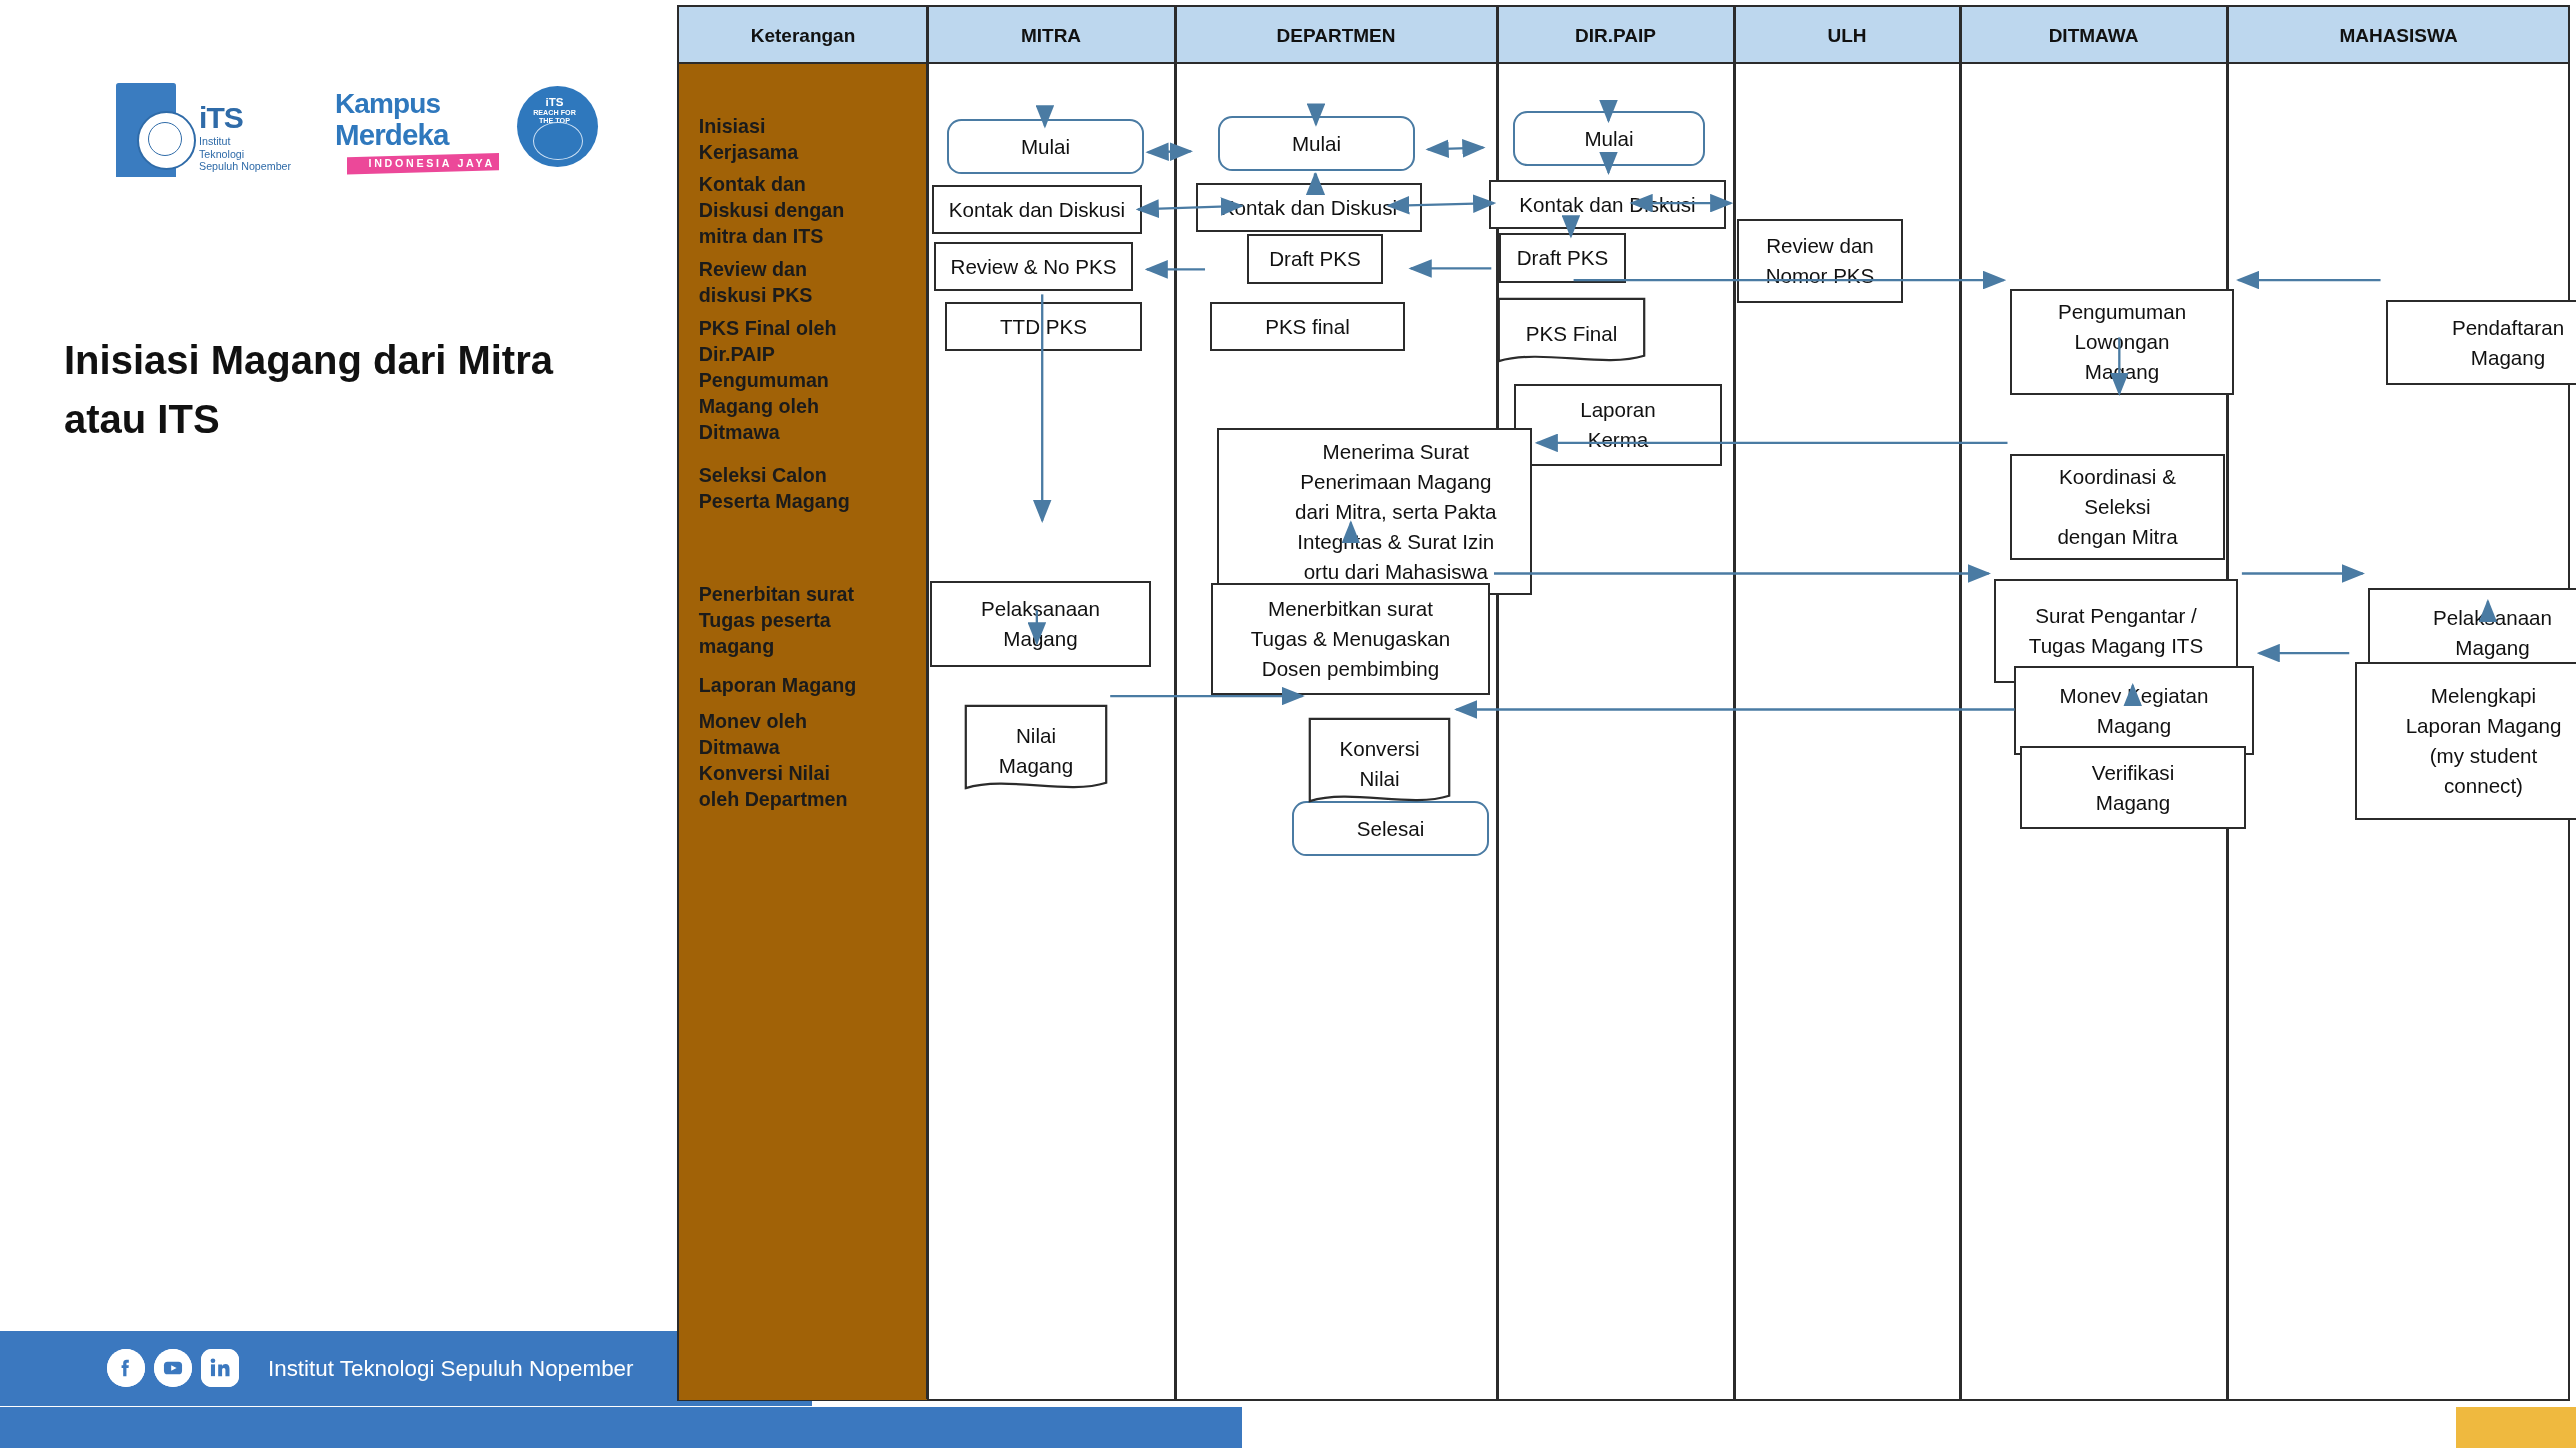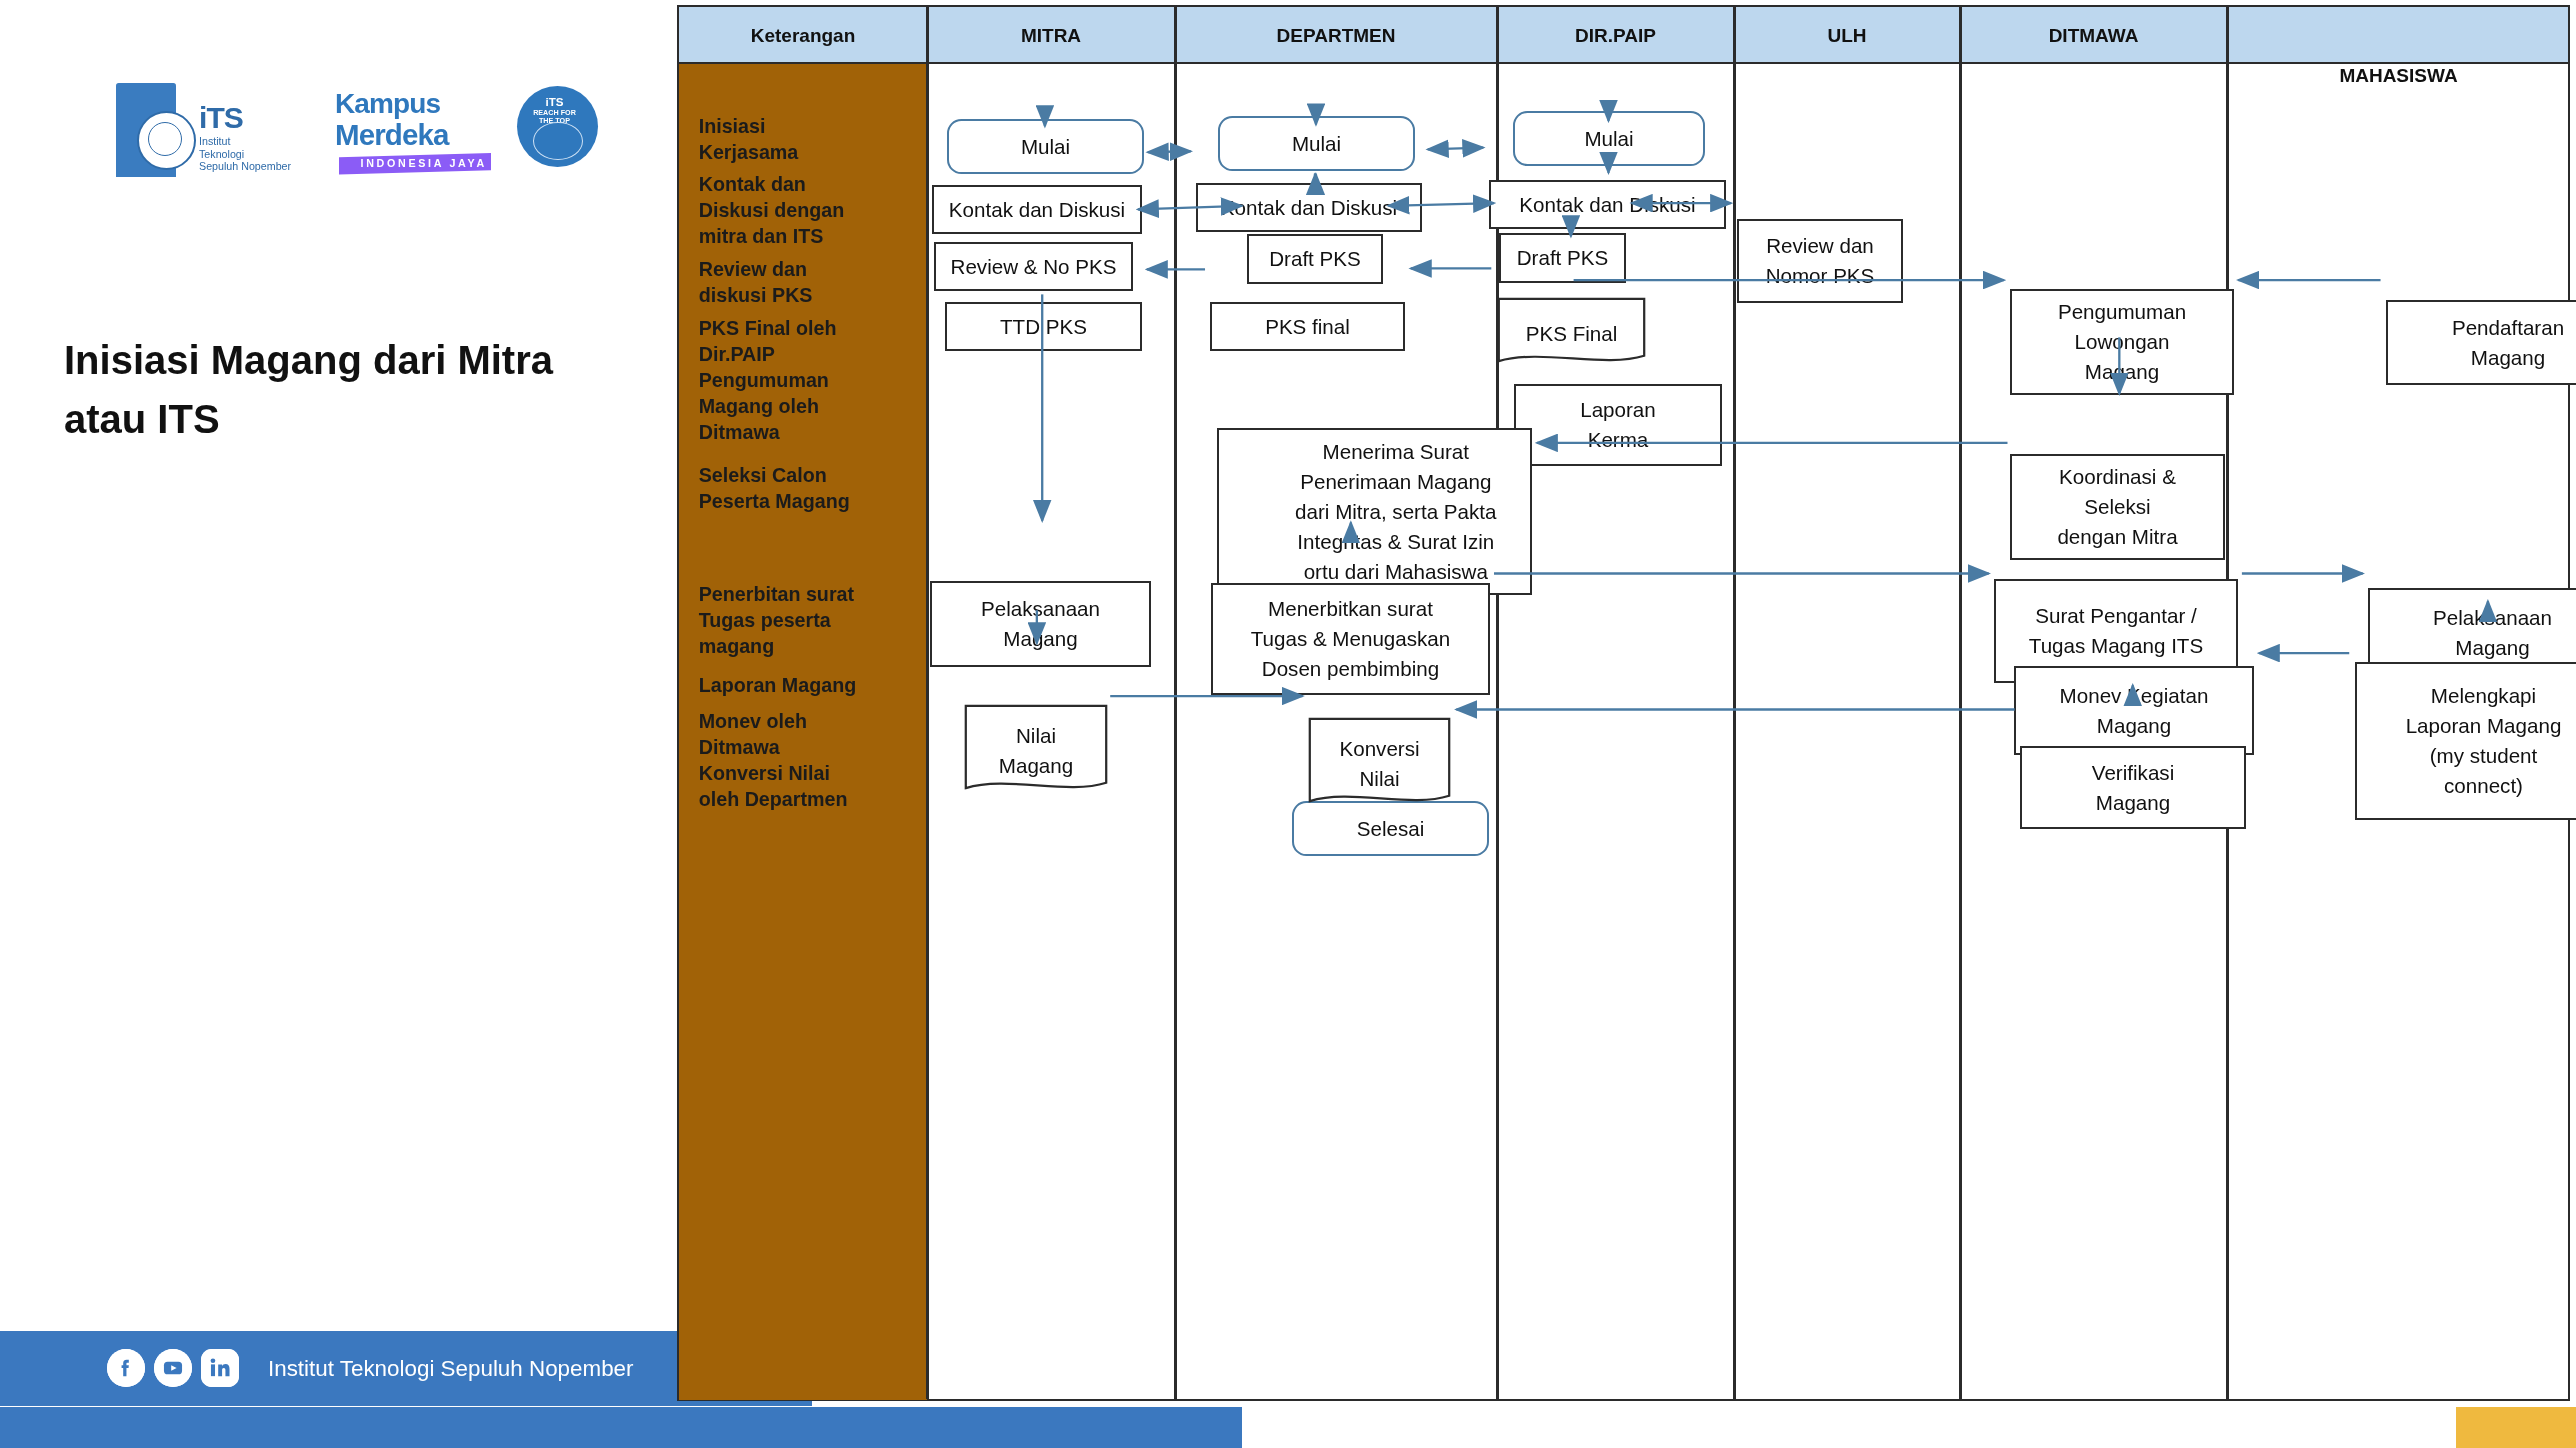--- a/index.html
+++ b/index.html
@@ -24,21 +24,21 @@
         color:#2f6ba8;letter-spacing:-0.9px;}
   #logo-its .its-sub{position:absolute;left:92px;top:54px;font-size:10.7px;line-height:12.5px;
         color:#2f6ba8;}
 
   
   #logo-km{left:228px;width:157px;height:98px;}
   #logo-km .km-l1{position:absolute;left:0;top:7.2px;font-size:28px;font-weight:700;color:#2f78bd;
         letter-spacing:-0.9px;}
   #logo-km .km-l2{position:absolute;left:0;top:37px;font-size:29.5px;font-weight:700;color:#2f78bd;
         letter-spacing:-0.9px;}
-  #logo-km .km-rib{position:absolute;left:4px;top:72px;width:152px;height:21.5px;background:#8b5cf6;
+  #logo-km .km-rib{position:absolute;left:12px;top:72px;width:152px;height:21.5px;background:#ec4899;
         clip-path:polygon(0 20%,100% 0,100% 80%,0 100%);}
   #logo-km .km-rib span{position:absolute;left:21.5px;top:3.6px;font-size:10.7px;font-weight:700;
         color:#fff;letter-spacing:2.7px;}
 
   
   #logo-rt{left:403px;width:89px;height:98px;}
   #logo-rt .rt-circle{position:absolute;left:7.2px;top:4.5px;width:81px;height:81px;border-radius:50%;
         background:#2f78bd;}
   #logo-rt .rt-its{position:absolute;left:0;right:0;top:14.3px;text-align:center;font-size:11.6px;
         font-weight:700;color:#fff;}
@@ -160,21 +160,21 @@
       <div class="ket-item" style="top: 644px;">Monev oleh<br>Ditmawa</div>
       <div class="ket-item" style="top: 696px;">Konversi Nilai<br>oleh Departmen</div>
     </div>
   <div id="header-row">
       <div class="hcell" style="left: 0px; width: 248px;">Keterangan</div>
       <div class="hcell" style="left: 248px; width: 248px;">MITRA</div>
       <div class="hcell" style="left: 496px; width: 322px;">DEPARTMEN</div>
       <div class="hcell" style="left: 818px; width: 237px;">DIR.PAIP</div>
       <div class="hcell" style="left: 1055px; width: 226px;">ULH</div>
       <div class="hcell" style="left: 1281px; width: 267px;">DITMAWA</div>
-      <div class="hcell" style="left: 1548px; width: 343px; margin-top: 40px;">MAHASISWA</div>
+      <div class="hcell" style="left: 1548px; width: 343px;">MAHASISWA</div>
     </div>
   <div id="lanes">
       <div class="vline" style="left: 247px;"></div>
       <div class="vline" style="left: 495px;"></div>
       <div class="vline" style="left: 817px;"></div>
       <div class="vline" style="left: 1054px;"></div>
       <div class="vline" style="left: 1280px;"></div>
       <div class="vline" style="left: 1547px;"></div>
     </div>
   <div id="nodes">

